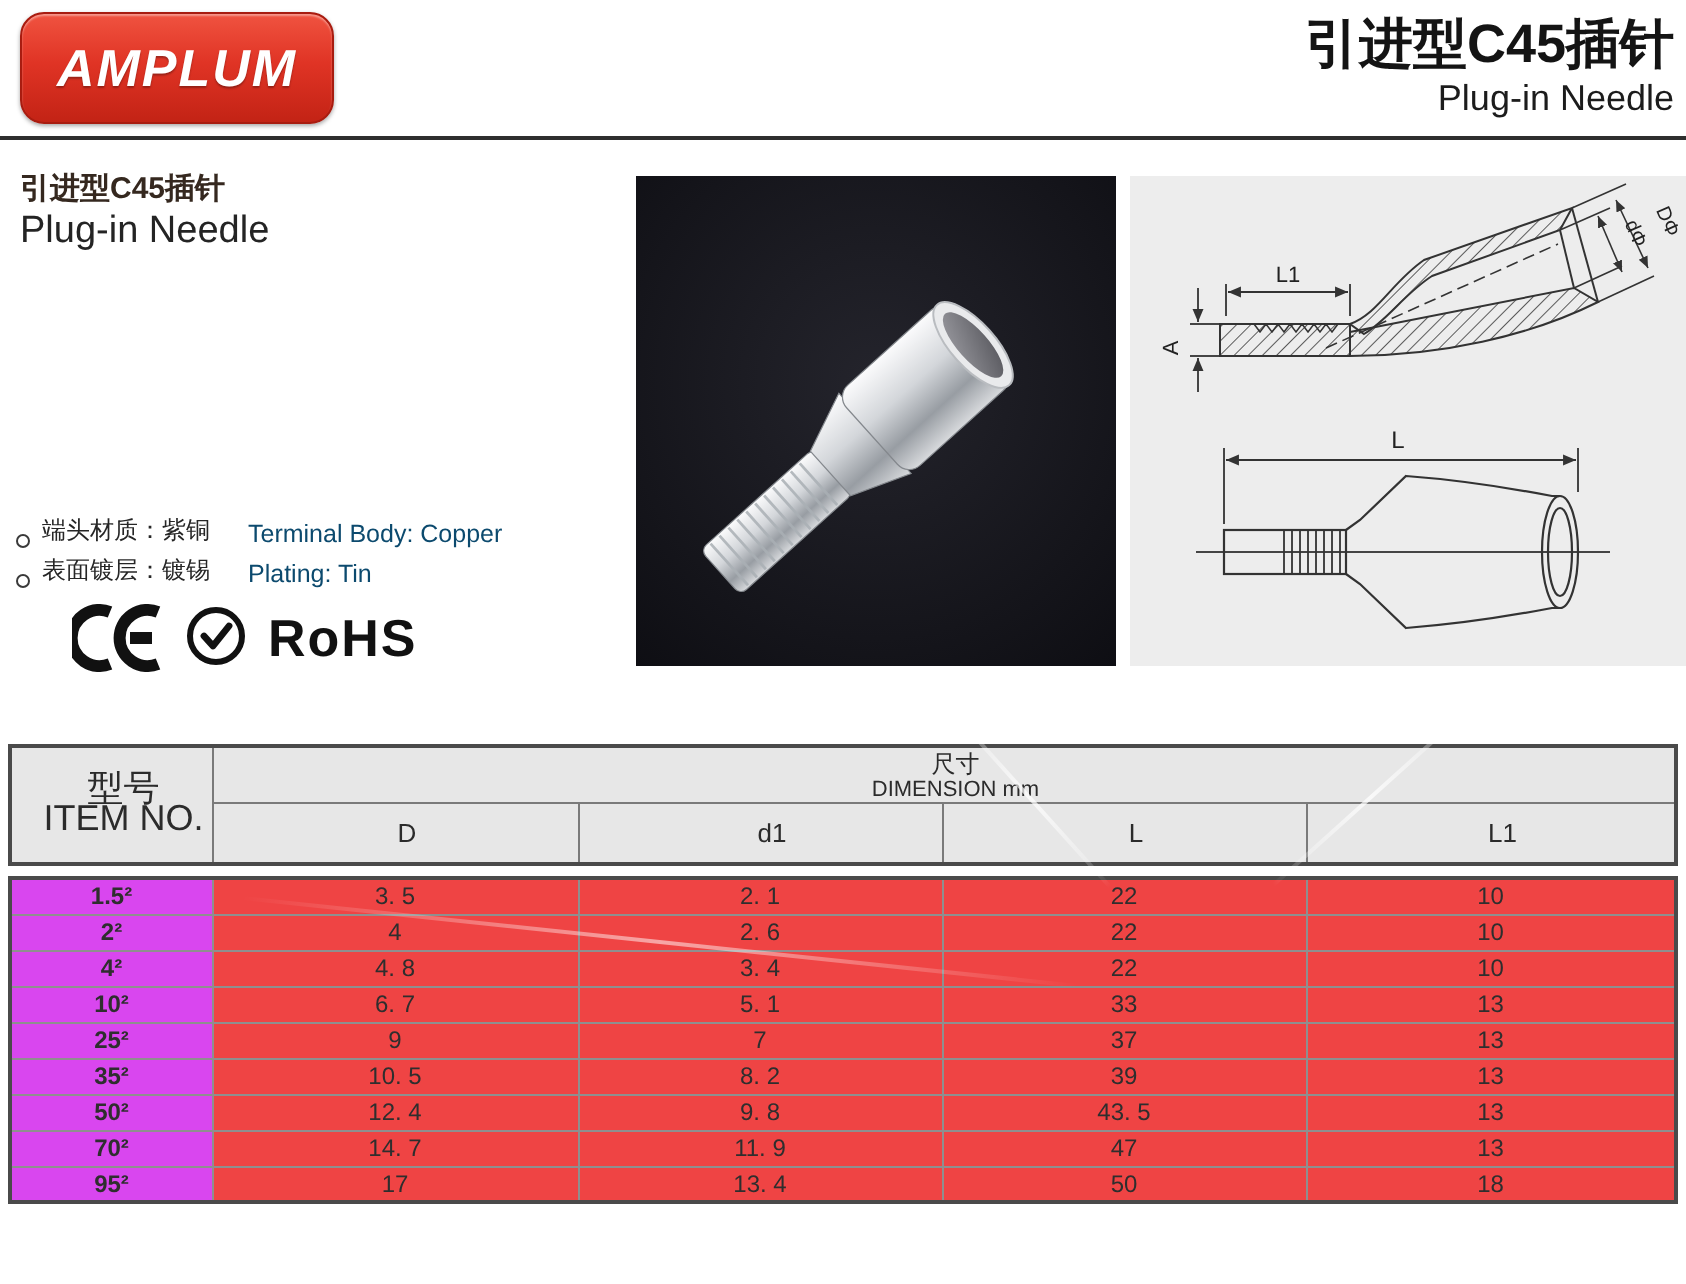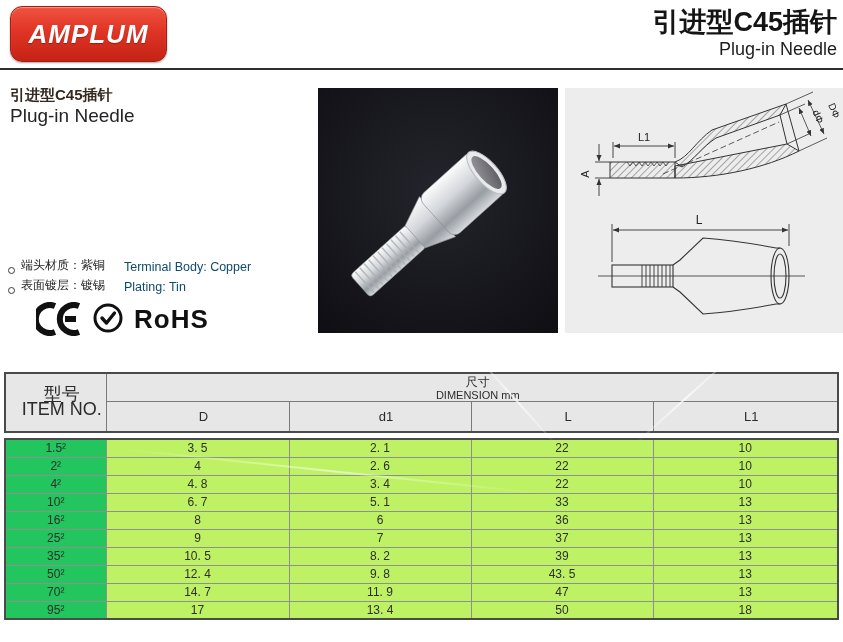--- a/index.html
+++ b/index.html
@@ -45,22 +45,22 @@
   .tbl-body { position:absolute; left:4px; top:438px; width:835px; }
   .tbl-head, .tbl-body { border:2px solid #4a4a4a; }
   .tbl-head td, .tbl-head th { border:1px solid #7a7a7a; background:#e7e7e7; text-align:center;
         font-weight:400; color:#2b2b2b;padding-left:12px; }
   .cell-item-no { font-size:18px; line-height:15px; }
   .cell-dim-zh { font-size:12px; line-height:13px; padding-top:2px; }
   .cell-dim-en { font-size:11px; line-height:12px; }
   .sub-col { font-size:13px; height:30px; }
   .row-dim { height:27px; }
   .tbl-body td { border:1px solid #8f8f8f; text-align:center; font-size:12px; color:#2e2e2e;
-        height:18px; padding:0; background:#bef264; }
-  .tbl-body td.item-col { background:#22c55e; }
+        height:18px; padding:0; background:#ef4444; }
+  .tbl-body td.item-col { background:#d946ef;font-weight:bold; }
 
   
   .streak { position:absolute; background:linear-gradient(90deg,transparent,rgba(255,255,255,.75),transparent); pointer-events:none; }
   .s1 { left:455px; top:398px; width:120px; height:2px; transform:rotate(48deg); }
   .s2 { left:620px; top:398px; width:130px; height:2px; transform:rotate(-42deg); }
   .s3 { left:120px; top:470px; width:420px; height:2px; transform:rotate(6deg); opacity:.7; }
 
   svg text { font-family:"Liberation Sans", sans-serif; }
 </style>
 </head>
@@ -291,27 +291,20 @@
           <td>10</td>
         </tr>
         <tr>
           <td class="item-col">10²</td>
           <td>6. 7</td>
           <td>5. 1</td>
           <td>33</td>
           <td>13</td>
         </tr>
         <tr>
-          <td class="item-col">16²</td>
-          <td>8</td>
-          <td>6</td>
-          <td>36</td>
-          <td>13</td>
-        </tr>
-        <tr>
           <td class="item-col">25²</td>
           <td>9</td>
           <td>7</td>
           <td>37</td>
           <td>13</td>
         </tr>
         <tr>
           <td class="item-col">35²</td>
           <td>10. 5</td>
           <td>8. 2</td>

